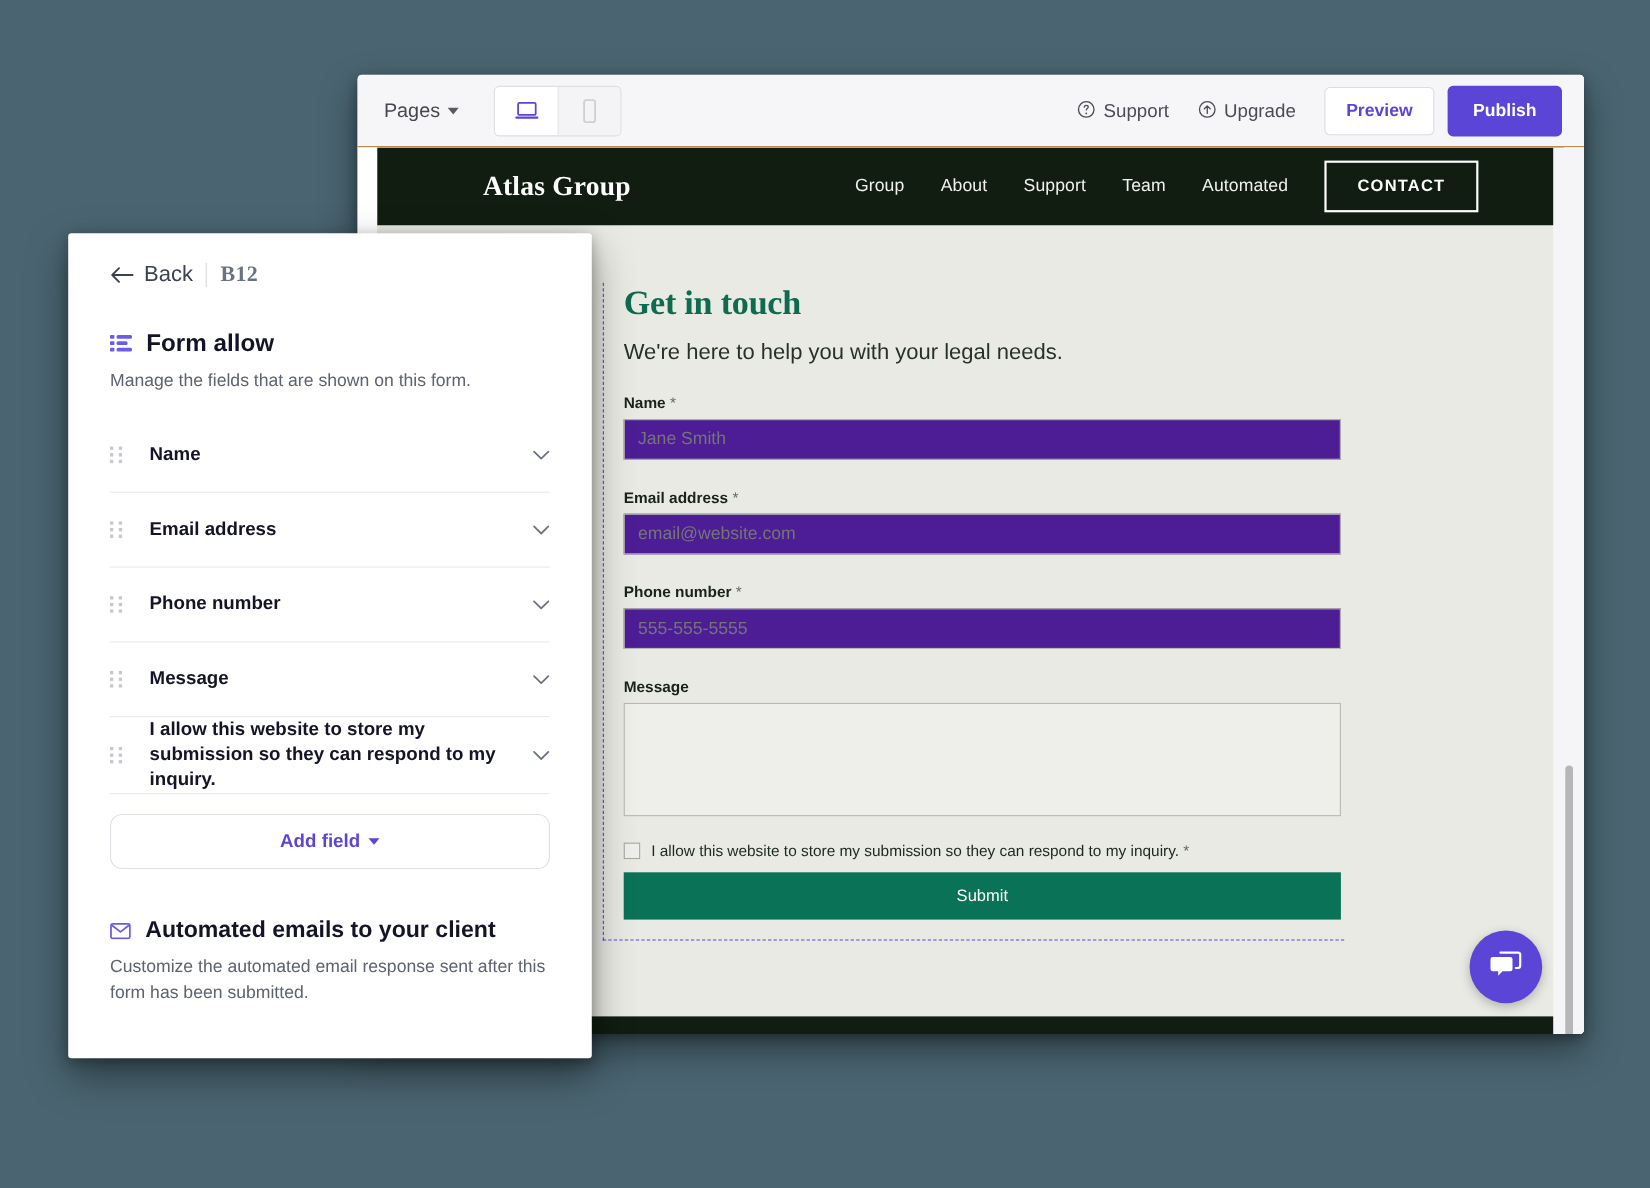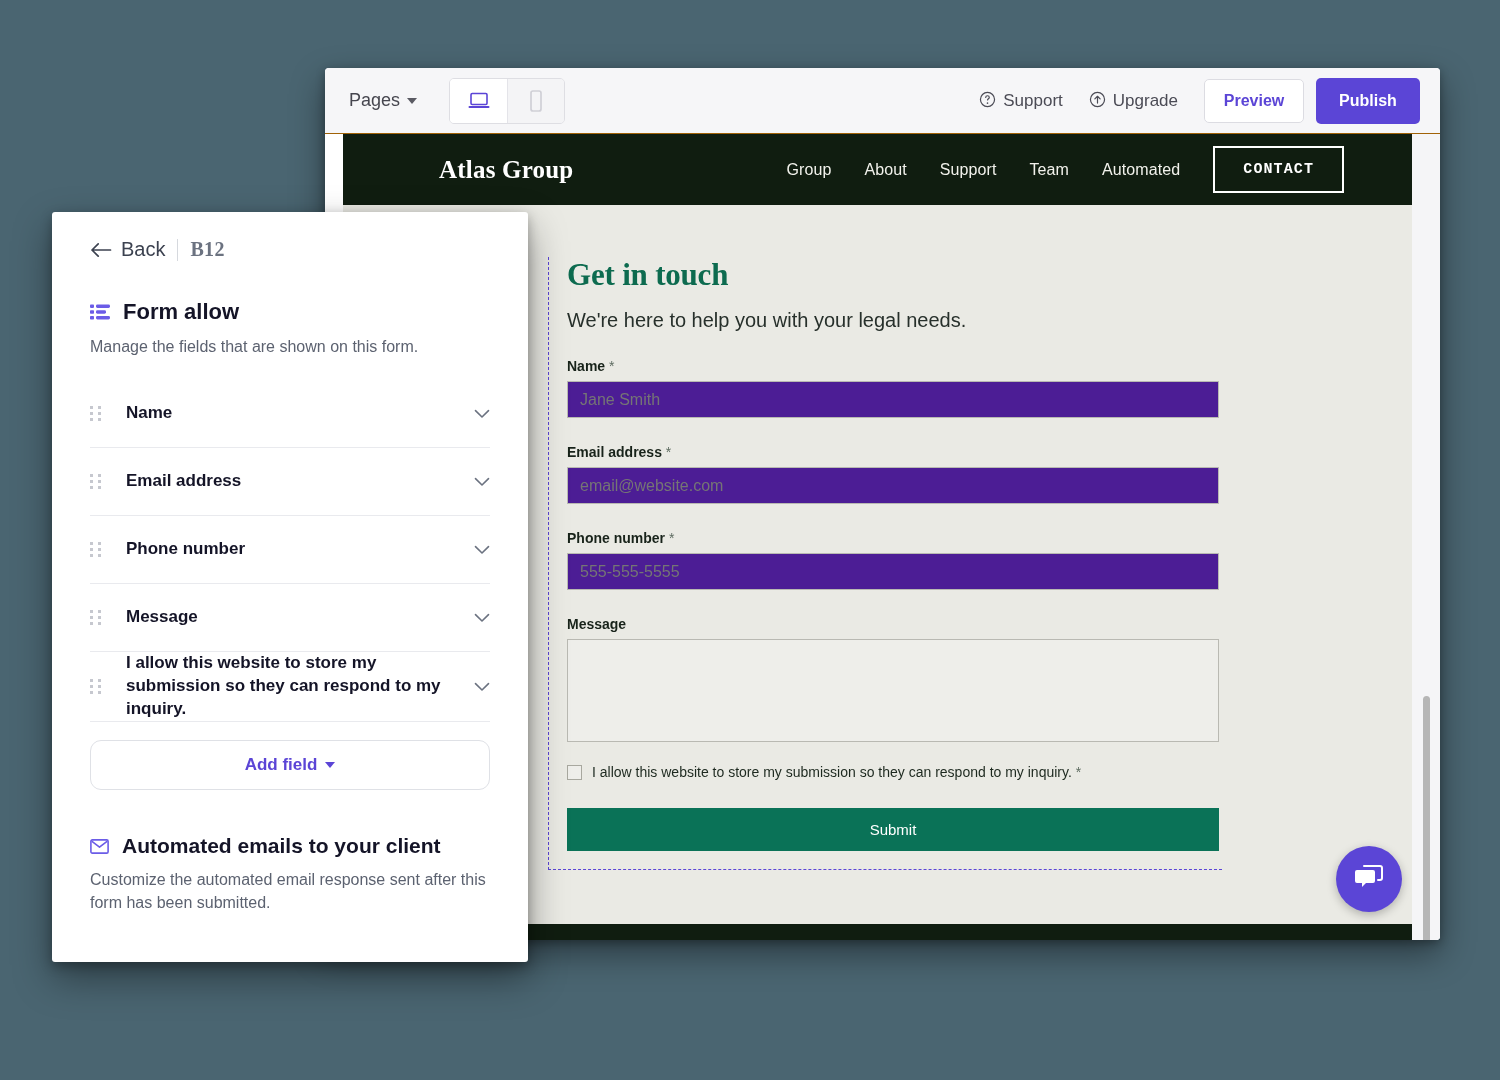--- a/index.html
+++ b/index.html
@@ -126,21 +126,20 @@
     letter-spacing: 0.1px;
   }
   .nav-cta {
     border: 2px solid #ffffff;
     color: #ffffff;
     font-size: 15px;
     font-weight: bold;
     letter-spacing: 1.1px;
     padding: 13px 28px;
     cursor: pointer;
-    font-family: Liberation Mono, monospace;
   }
   .site-body {
     position: relative;
     height: 735px;
     background: #eaeae4;
     padding: 62px 0 0 0;
   }
   .form-region {
     position: absolute;
     left: 205px; top: 52px;
@@ -190,21 +189,21 @@
   .cbox {
     width: 15px; height: 15px;
     border: 1px solid #a8a89f;
     background: #eeeeea;
     margin-top: 1px;
     flex: 0 0 15px;
   }
   .consent-text { font-size: 14px; color: #1d291f; }
   .submit-btn {
     width: 652px; height: 43px;
-    margin-top: 28px;
+    margin-top: 12px;
     background: #0a7257;
     color: #ffffff;
     font-size: 15px;
     display: flex; align-items: center; justify-content: center;
     cursor: pointer;
   }
   .site-footer {
     position: absolute; left: 0; bottom: 0;
     width: 100%; height: 16px;
     background: #101d10;
@@ -230,21 +229,21 @@
     border-radius: 50%;
     background: #5b45d6;
     display: flex; align-items: center; justify-content: center;
     box-shadow: 0 3px 10px rgba(0,0,0,0.25);
     cursor: pointer;
   }
 
   
   .panel {
     position: absolute;
-    left: 52px; top: 212px;
+    left: 62px; top: 212px;
     width: 476px; height: 750px;
     background: #ffffff;
     border-radius: 3px;
     box-shadow: 0 16px 38px rgba(0,0,0,0.40), 0 4px 12px rgba(0,0,0,0.28);
     overflow: hidden;
   }
   .panel-inner { padding: 26px 38px 0 38px; }
   .back-row {
     display: flex; align-items: center; gap: 12px;
     margin-bottom: 38px;

